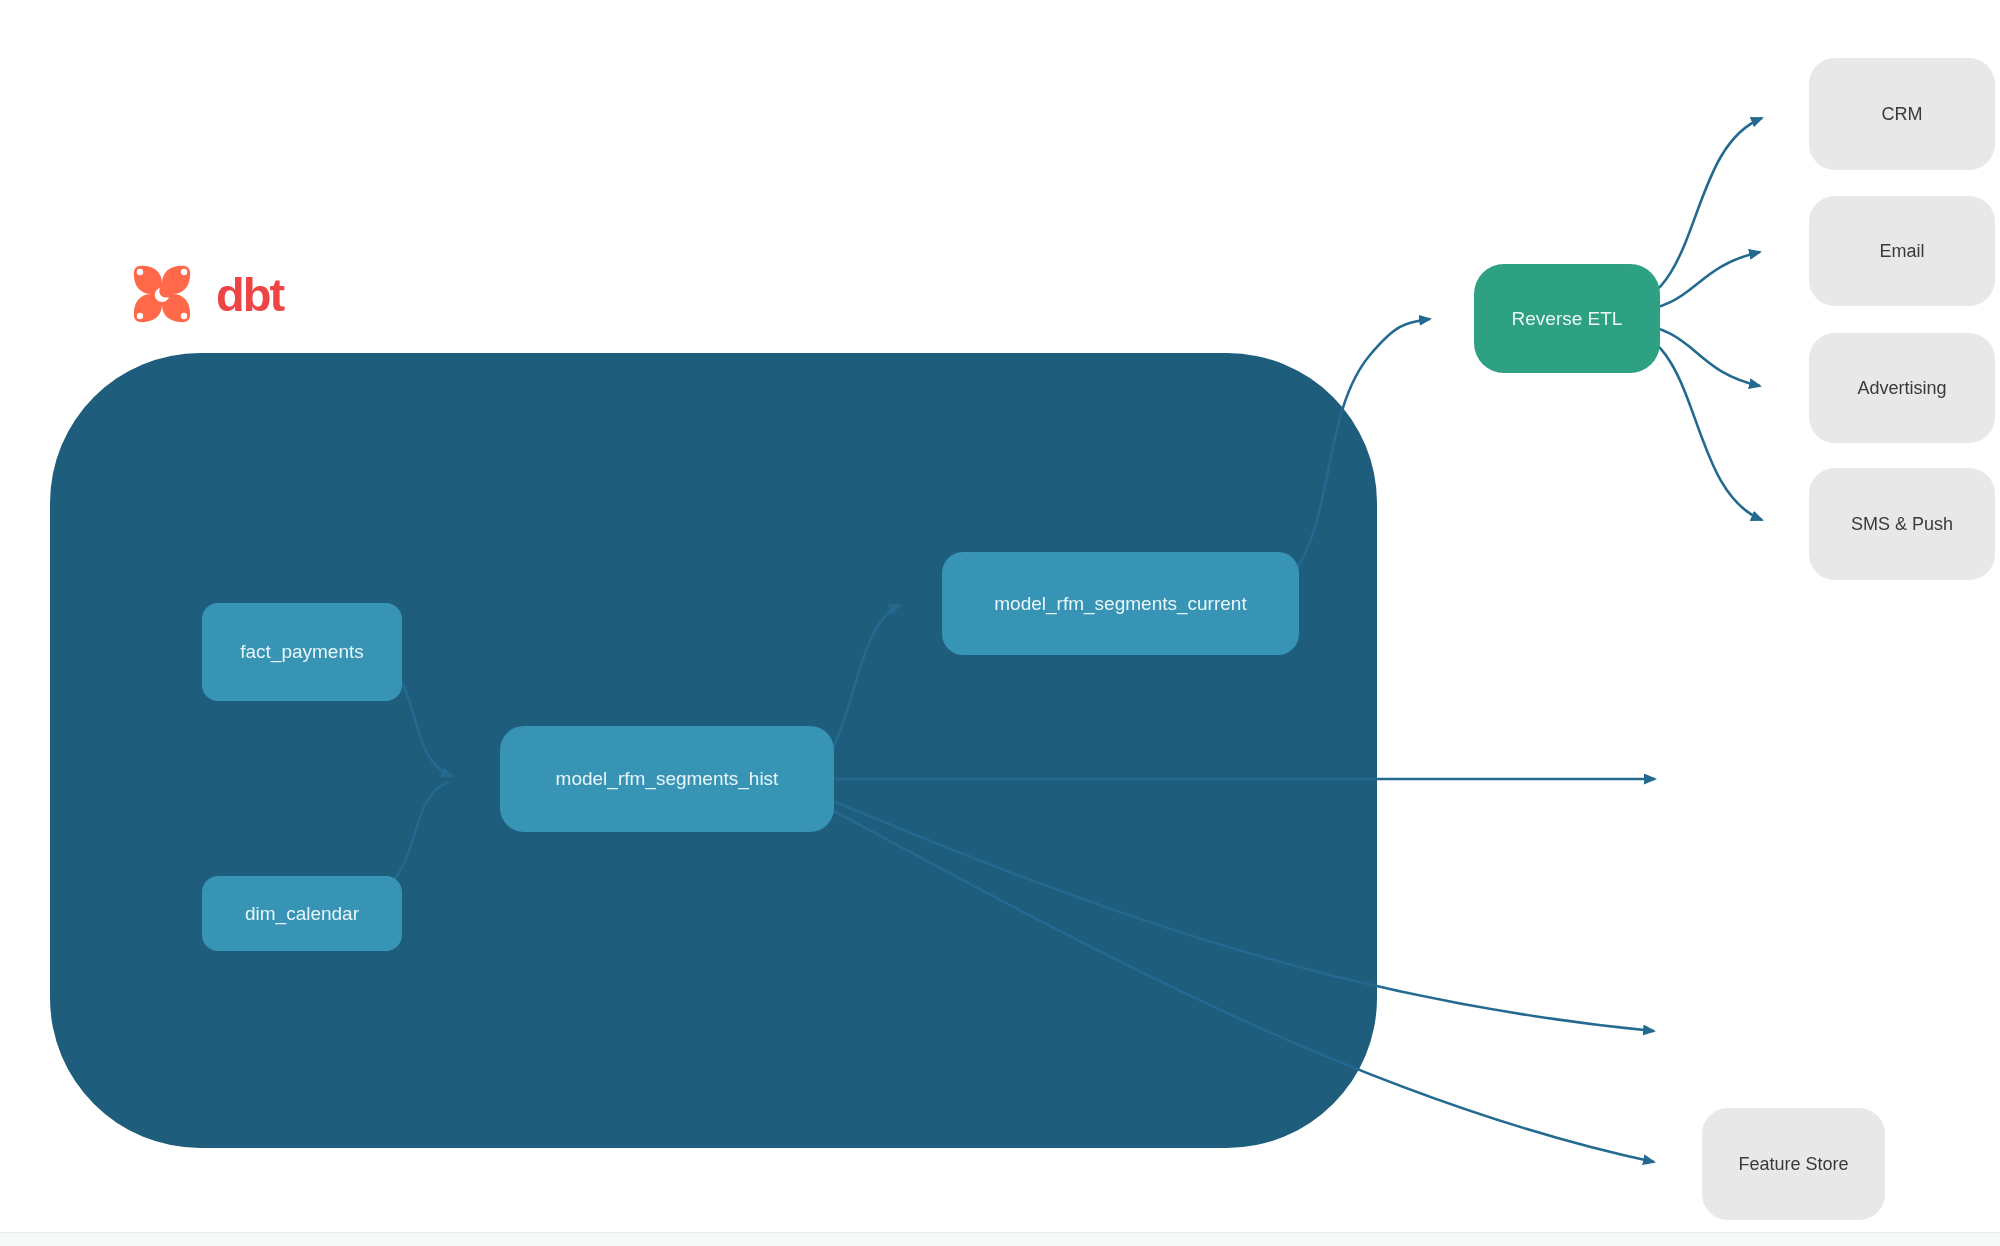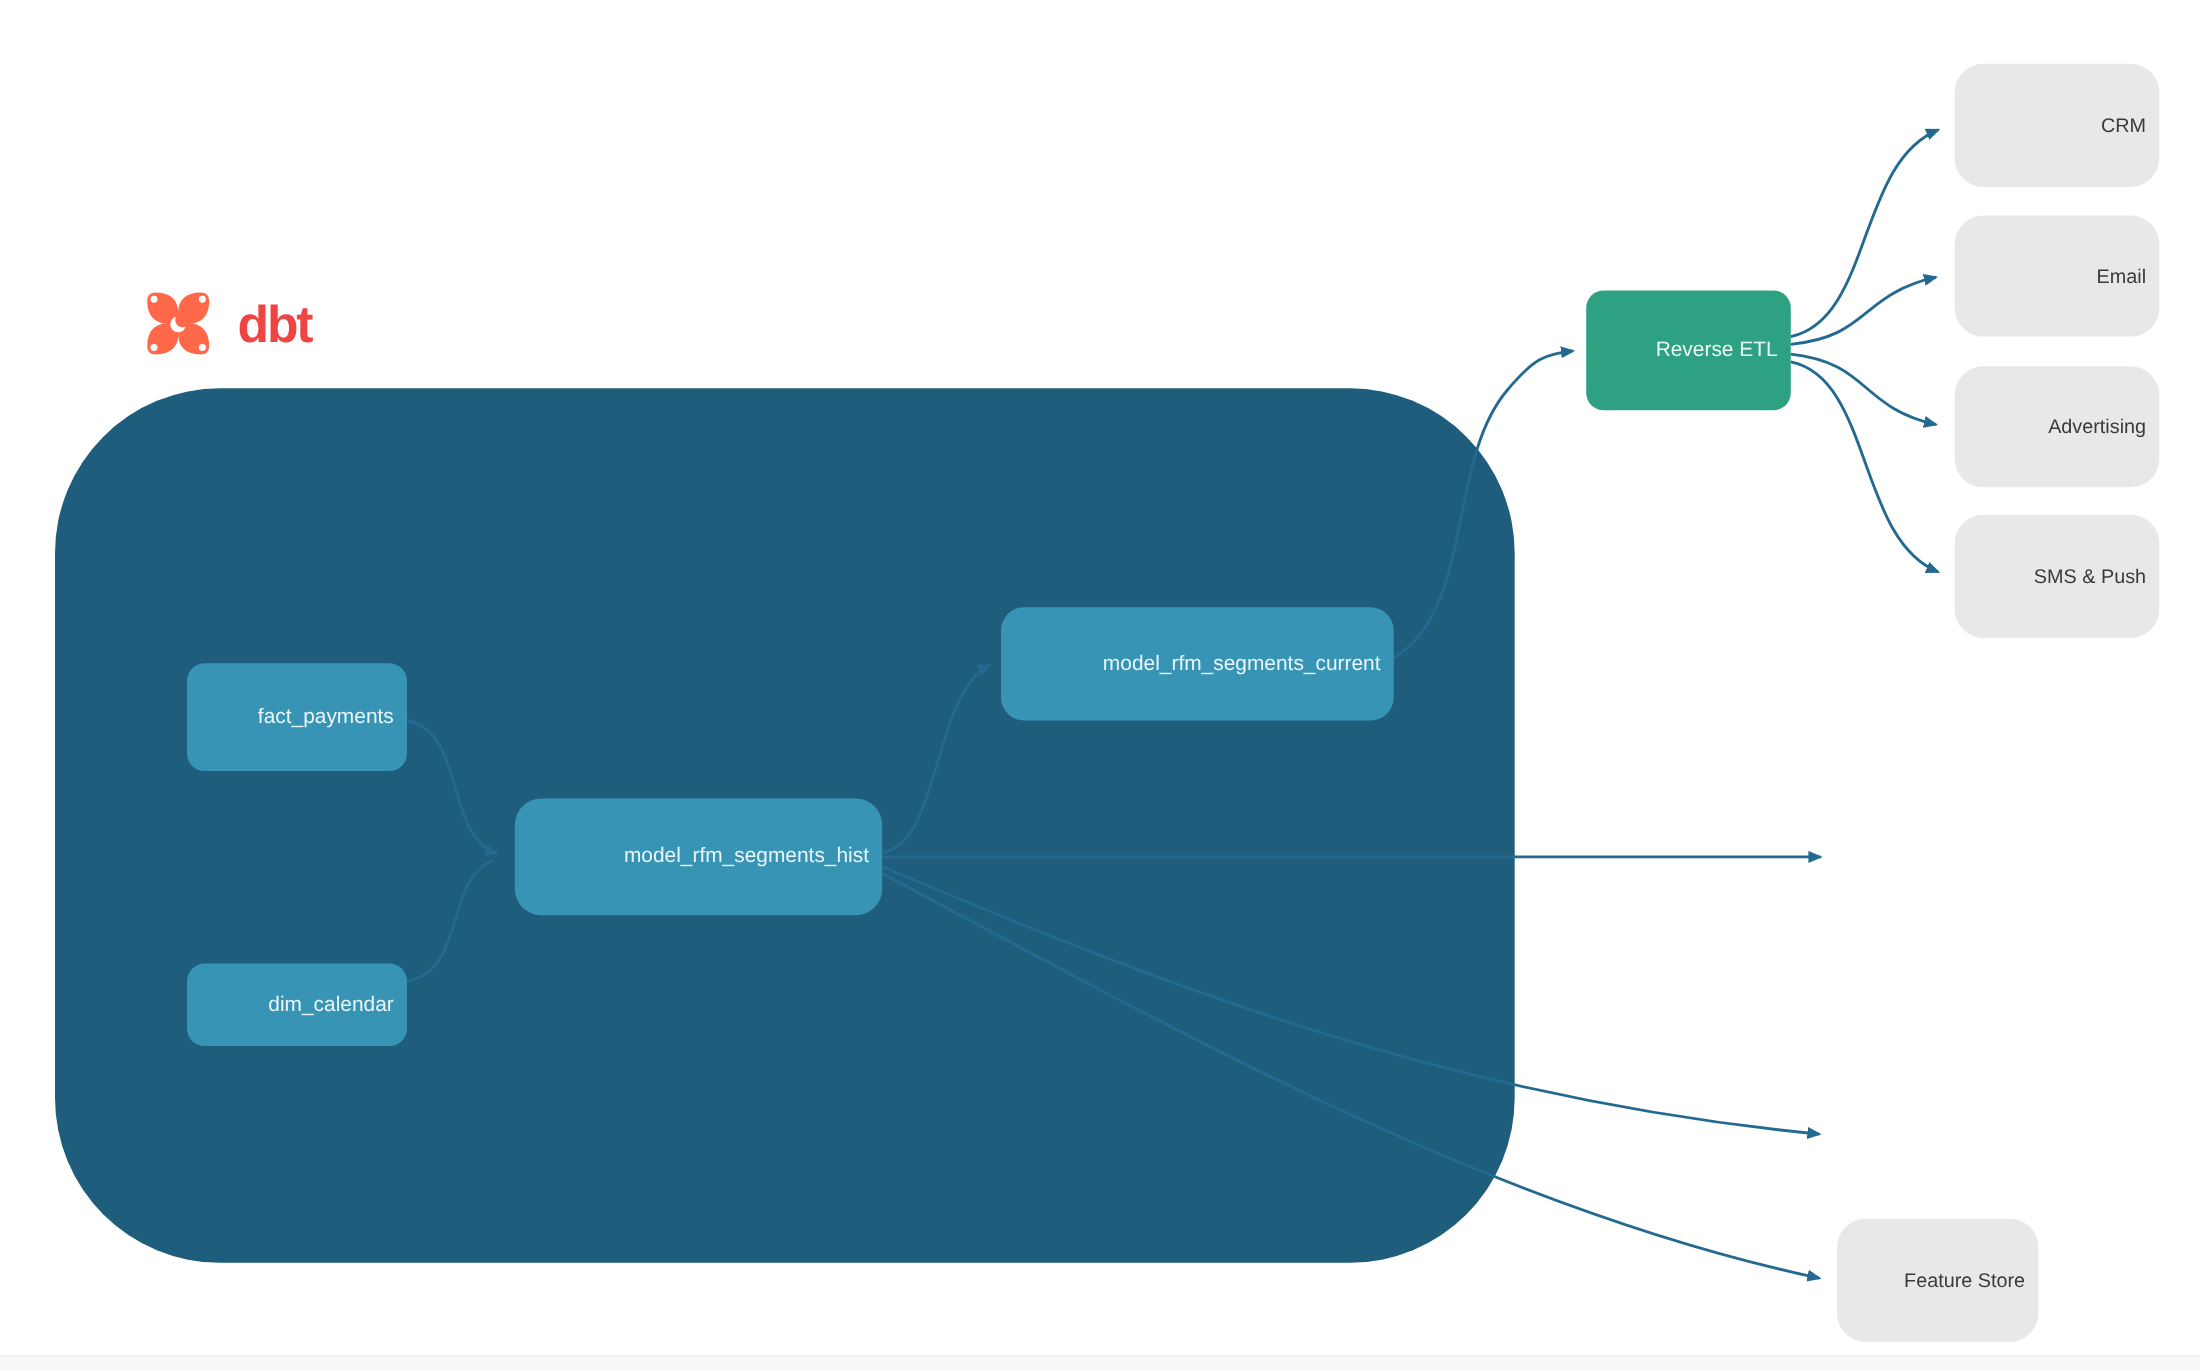--- a/index.html
+++ b/index.html
@@ -17,25 +17,25 @@
   .logo .wordmark{
     font-size:47px;font-weight:800;color:#ef4444;
     letter-spacing:-2px;line-height:1;
   }
   .warehouse{
     position:absolute;left:50px;top:353px;width:1327px;height:795px;
     background:#1F5D7D;border-radius:150px;
   }
   .edges{position:absolute;left:0;top:0;pointer-events:none;}
   .node{
-    position:absolute;display:flex;align-items:center;justify-content:flex-end;
-    text-align:center;box-sizing:border-box;padding:6px 12px;
+    position:absolute;display:flex;align-items:center;justify-content:center;
+    text-align:center;box-sizing:border-box;padding:6px 12px;margin-left:32px;
   }
   .node.teal{background:#3794B5;color:#EAF6F9;border-radius:16px;font-size:19px;}
-  .node.green{background:#2EA183;color:#ECF8F4;border-radius:16px;font-size:19px;}
+  .node.green{background:#2EA183;color:#ECF8F4;border-radius:30px;font-size:19px;}
   .node.gray{background:#E8E8E8;color:#3A3A3A;border-radius:26px;font-size:18px;line-height:1.5;}
   .bottom-strip{
     position:absolute;left:0;bottom:0;width:100%;height:13px;
     background:#f7f9f9;border-top:1px solid #e9eded;
   }
 </style>
 </head>
 <body>
 
 <div class="canvas">

